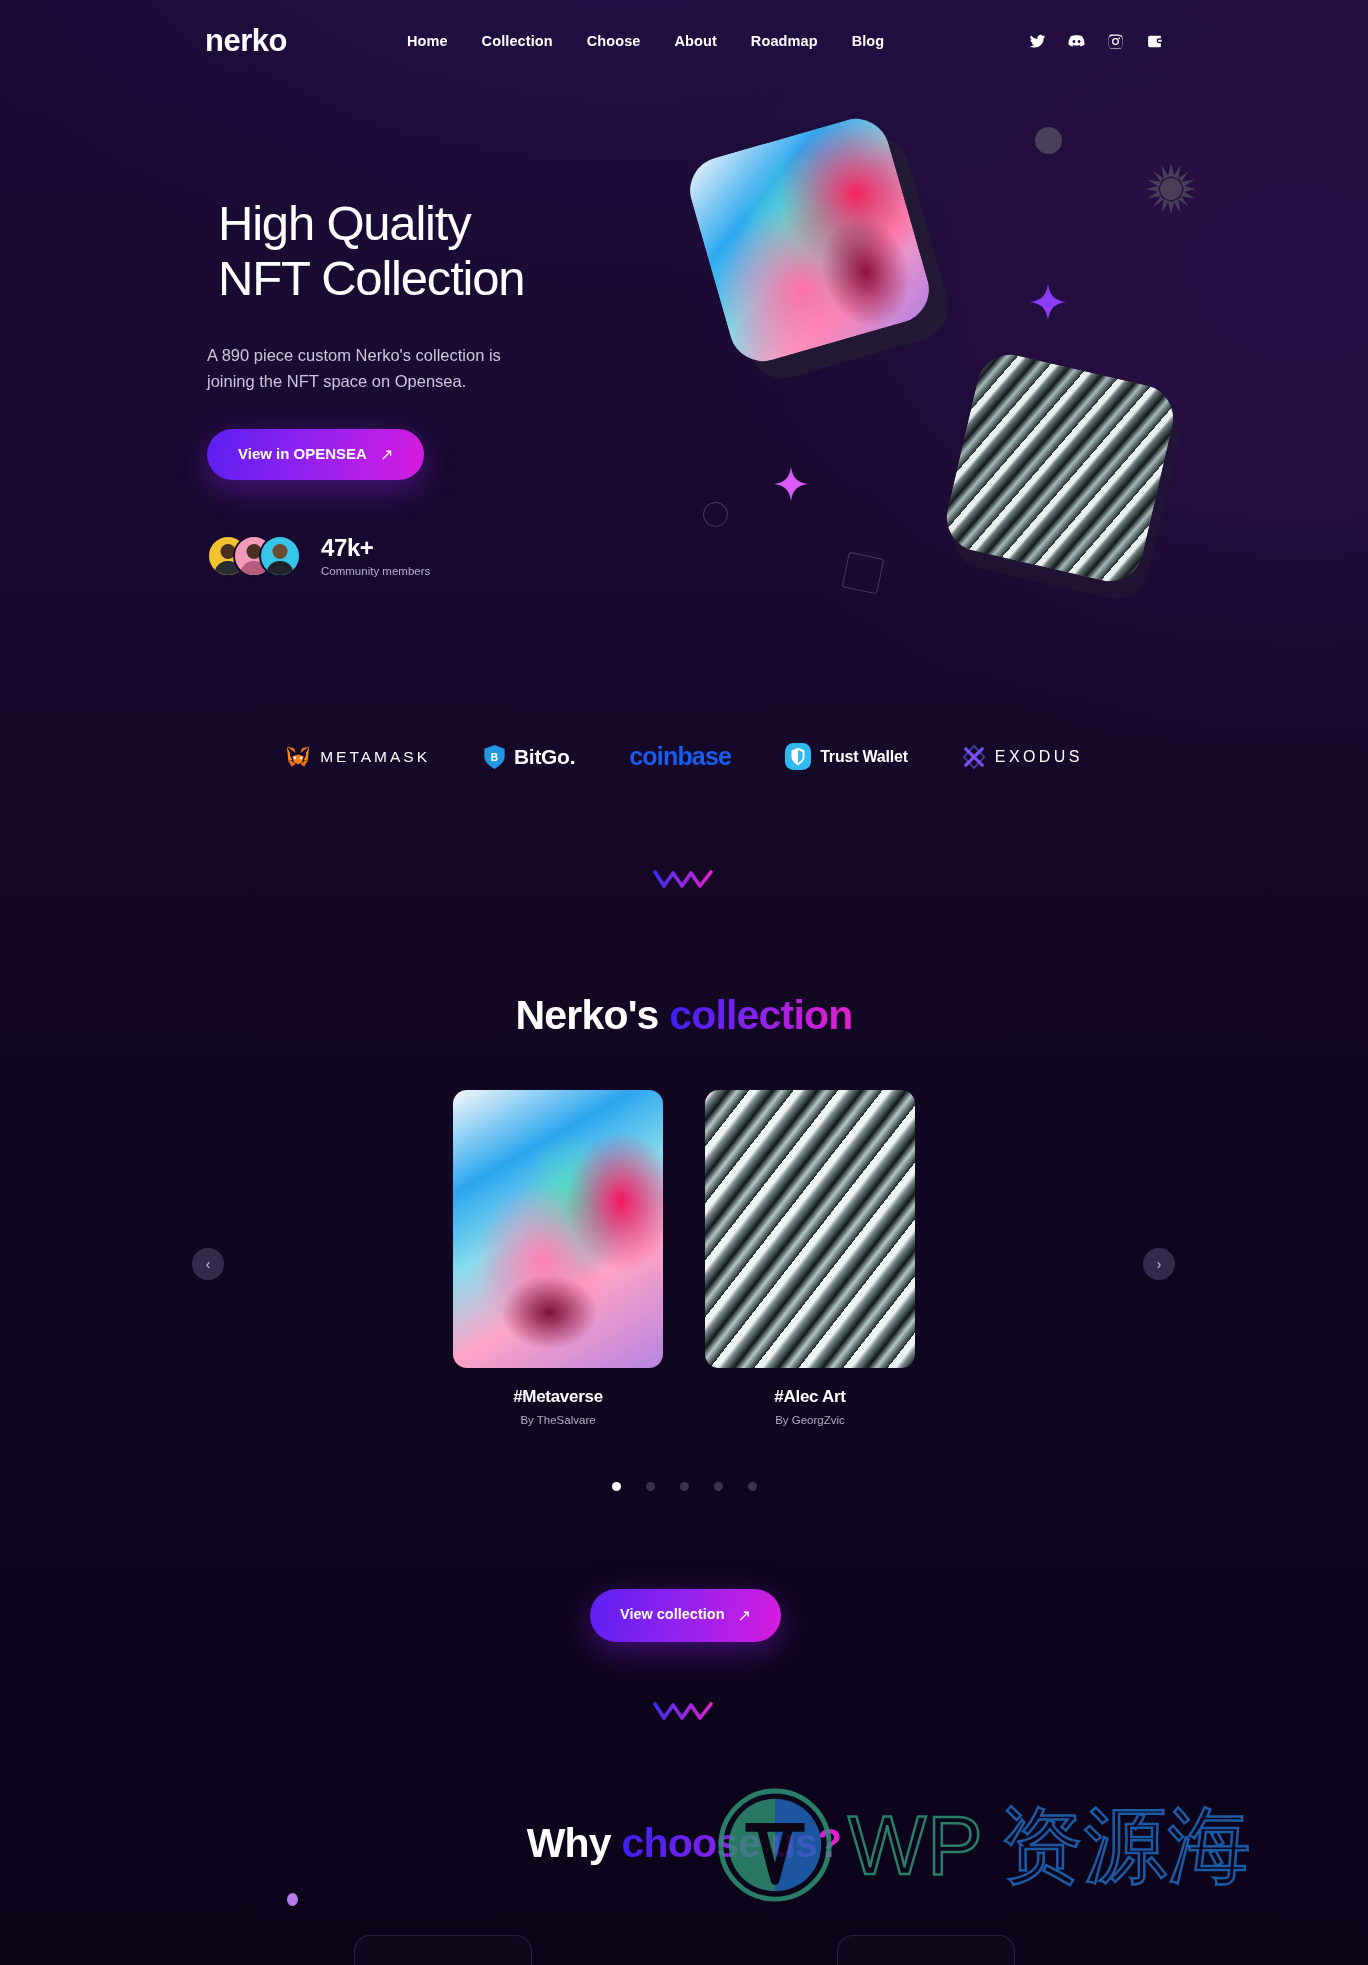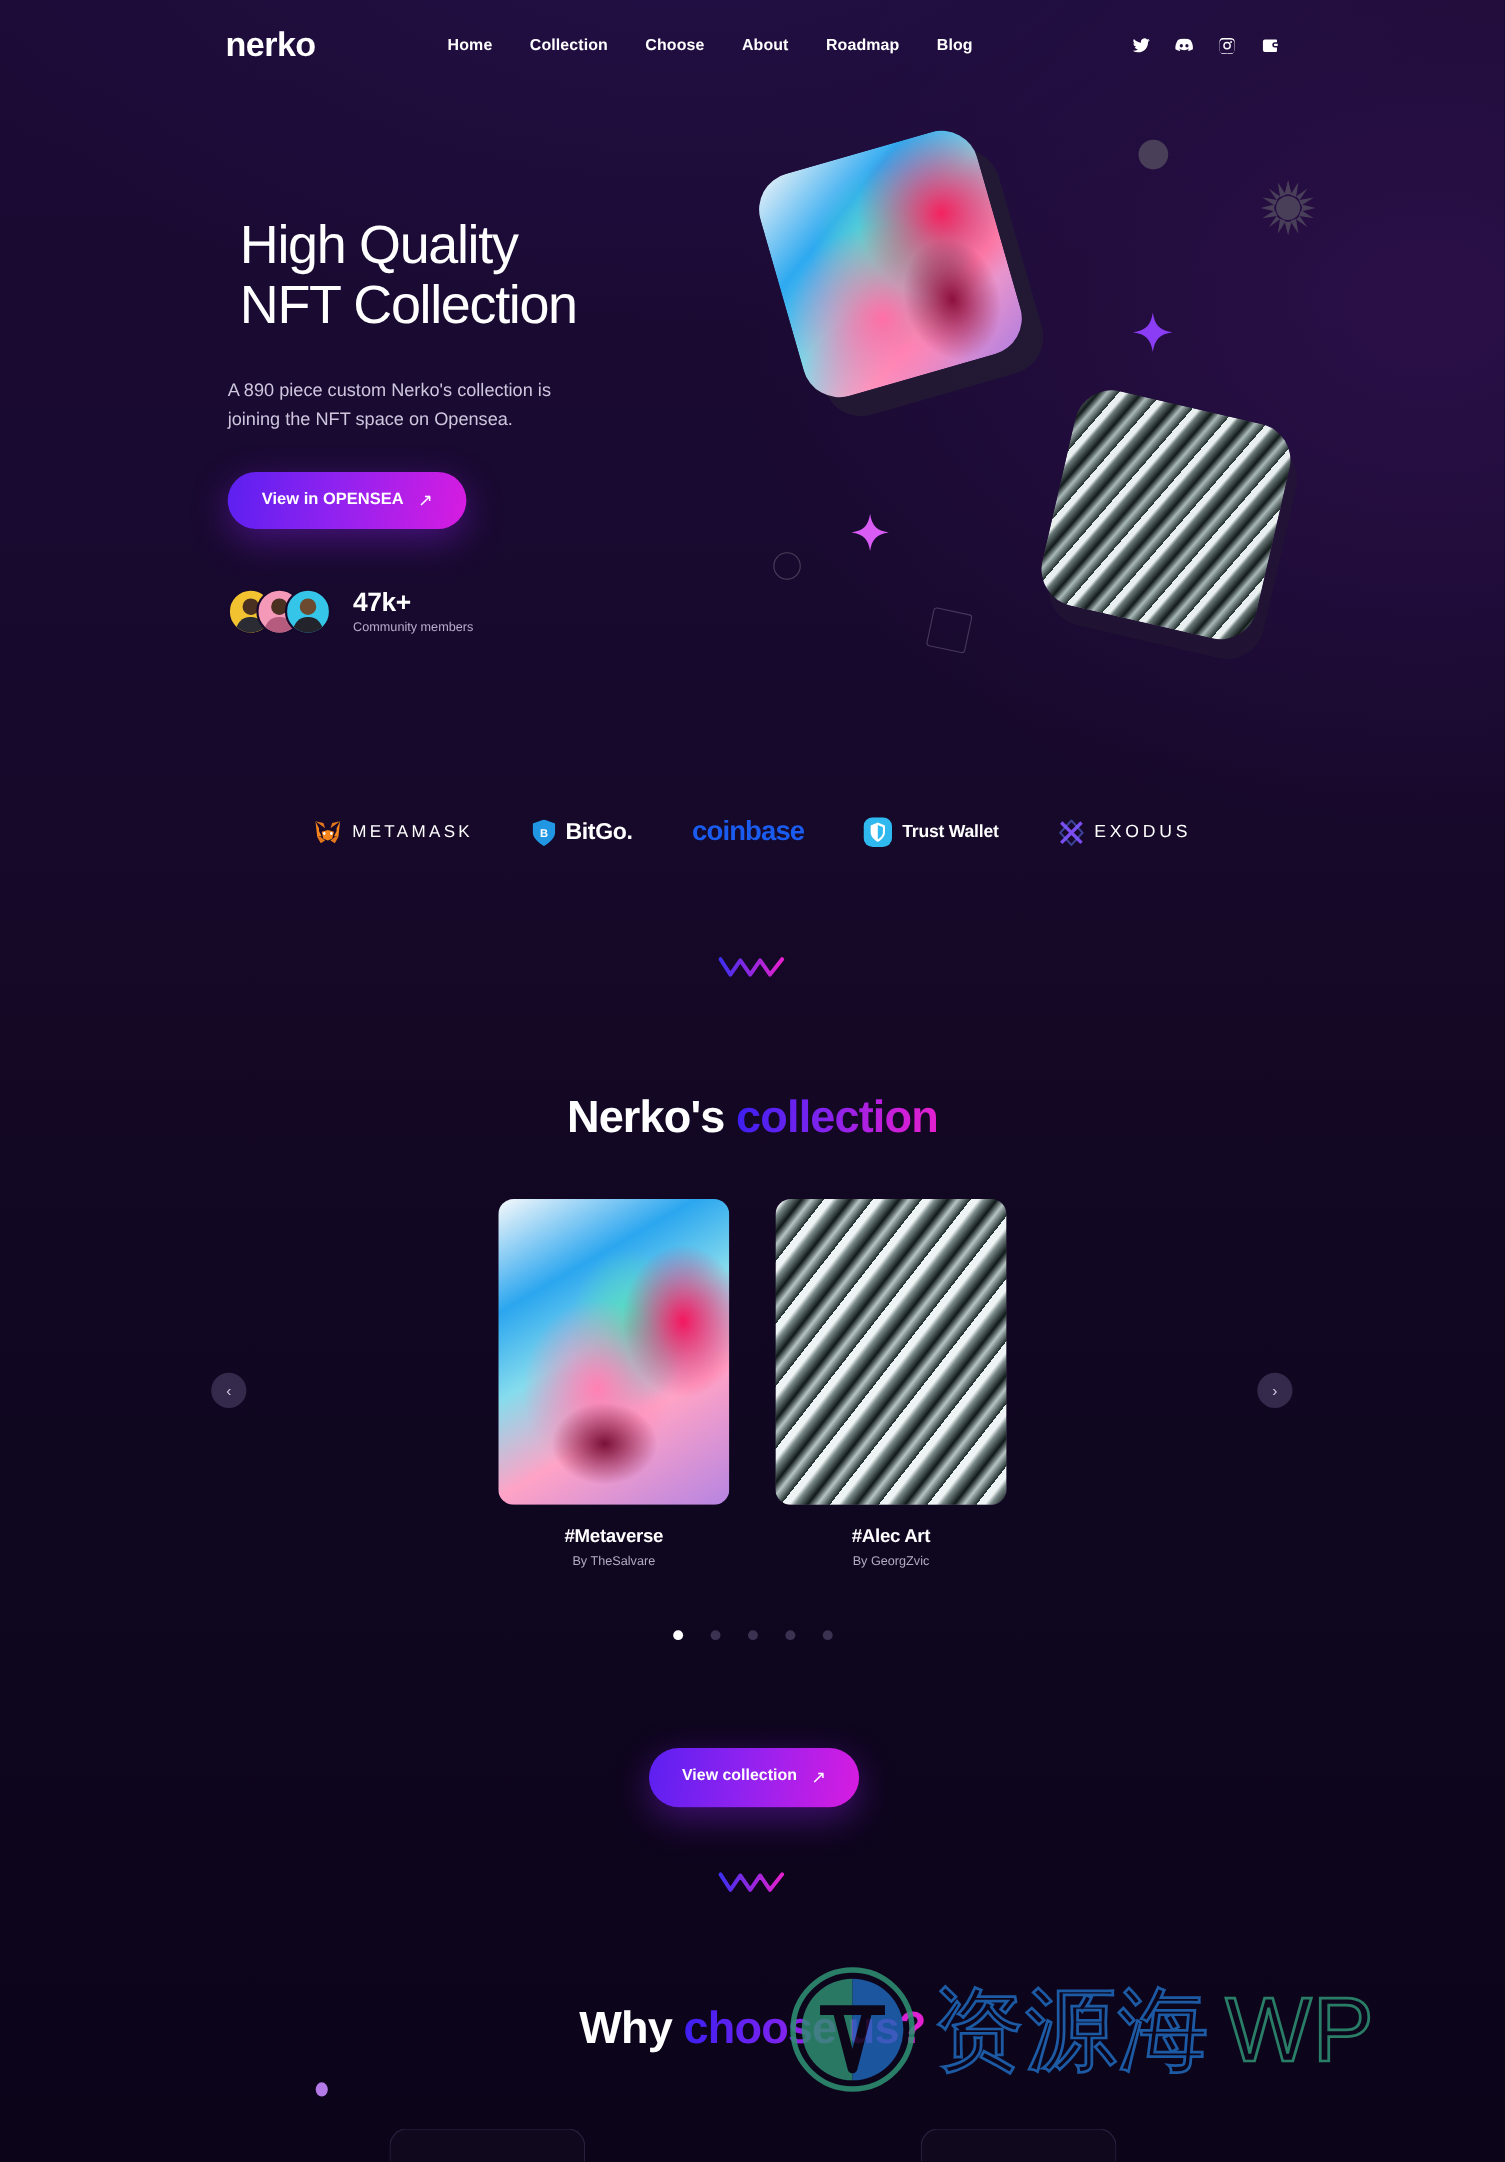--- a/index.html
+++ b/index.html
@@ -443,17 +443,17 @@
     <div class="why-card"></div>
   </div>
 
   <div class="wm">
     <svg width="118" height="118" viewBox="0 0 120 120">
       <circle cx="60" cy="60" r="55" fill="none" stroke="#2e8f72" stroke-width="5"></circle>
       <path d="M13 60 A47 47 0 0 1 60 13 L60 107 A47 47 0 0 1 13 60z" fill="#2e8f72" opacity=".95"></path>
       <path d="M60 13 A47 47 0 0 1 107 60 A47 47 0 0 1 60 107z" fill="#1f66b8" opacity=".95"></path>
       <path d="M30 42 h60 M46 42 L60 96 L74 42" stroke="#0d0618" stroke-width="9" fill="none" stroke-linejoin="round"></path>
     </svg>
+    <span class="wm-text wm-wp">WP</span>
     <span class="wm-text">资源海</span>
-    <span class="wm-text wm-wp">WP</span>
   </div>
 
 </div>
 
 </body></html>

